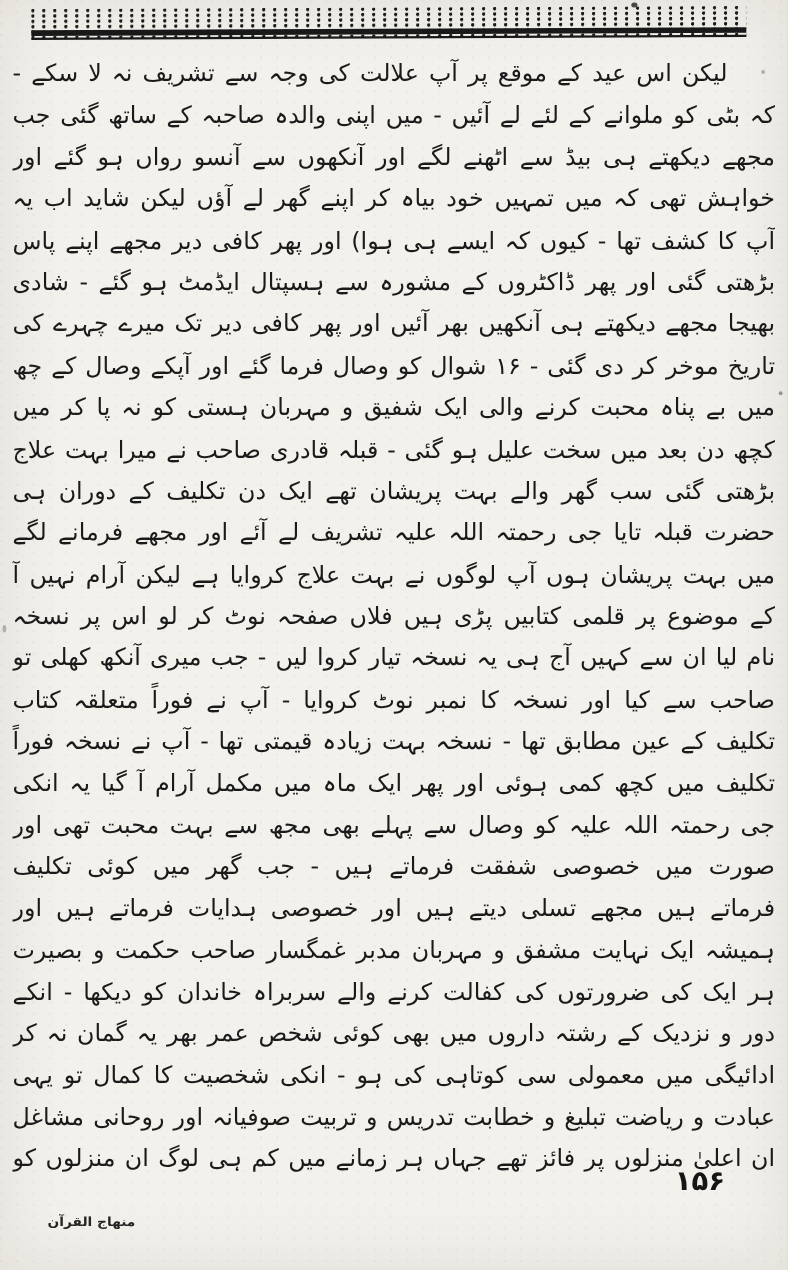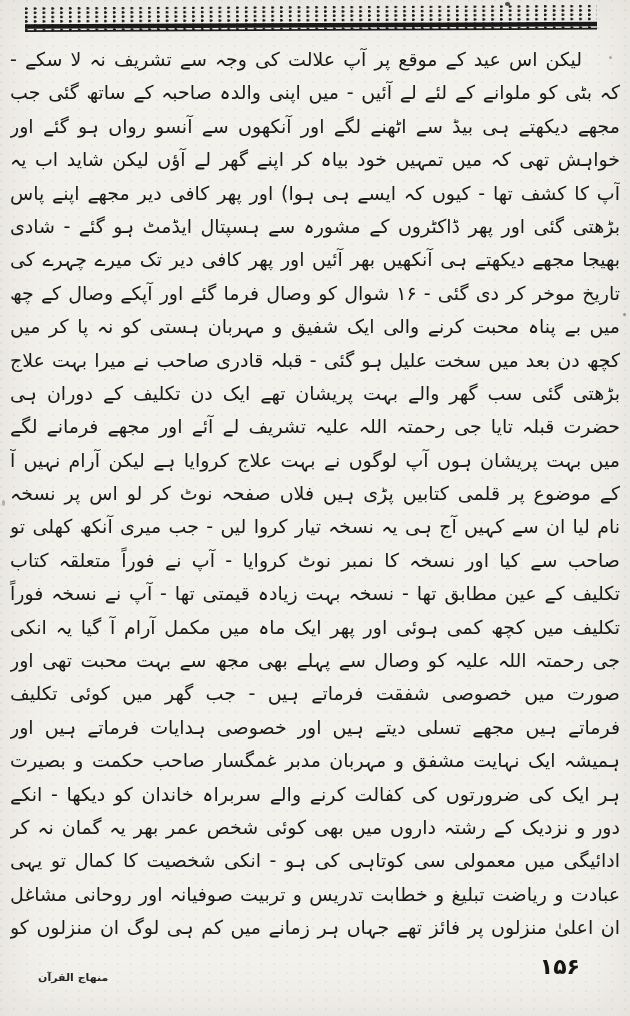--- a/index.html
+++ b/index.html
@@ -51,21 +51,21 @@
     text-align: justify;
     text-align-last: justify;
     white-space: normal;
     word-spacing: 1px;
   }
   .line.indent {
     padding-right: 38px;
   }
   .footer-number {
     position: absolute;
-    top: 954px;
+    top: 933px;
     right: 50px;
     font-size: 22px;
     font-weight: bold;
     letter-spacing: 2px;
     color: #151515;
     margin-left: 10px;
   }
   .imprint {
     position: absolute;
     top: 971px;

